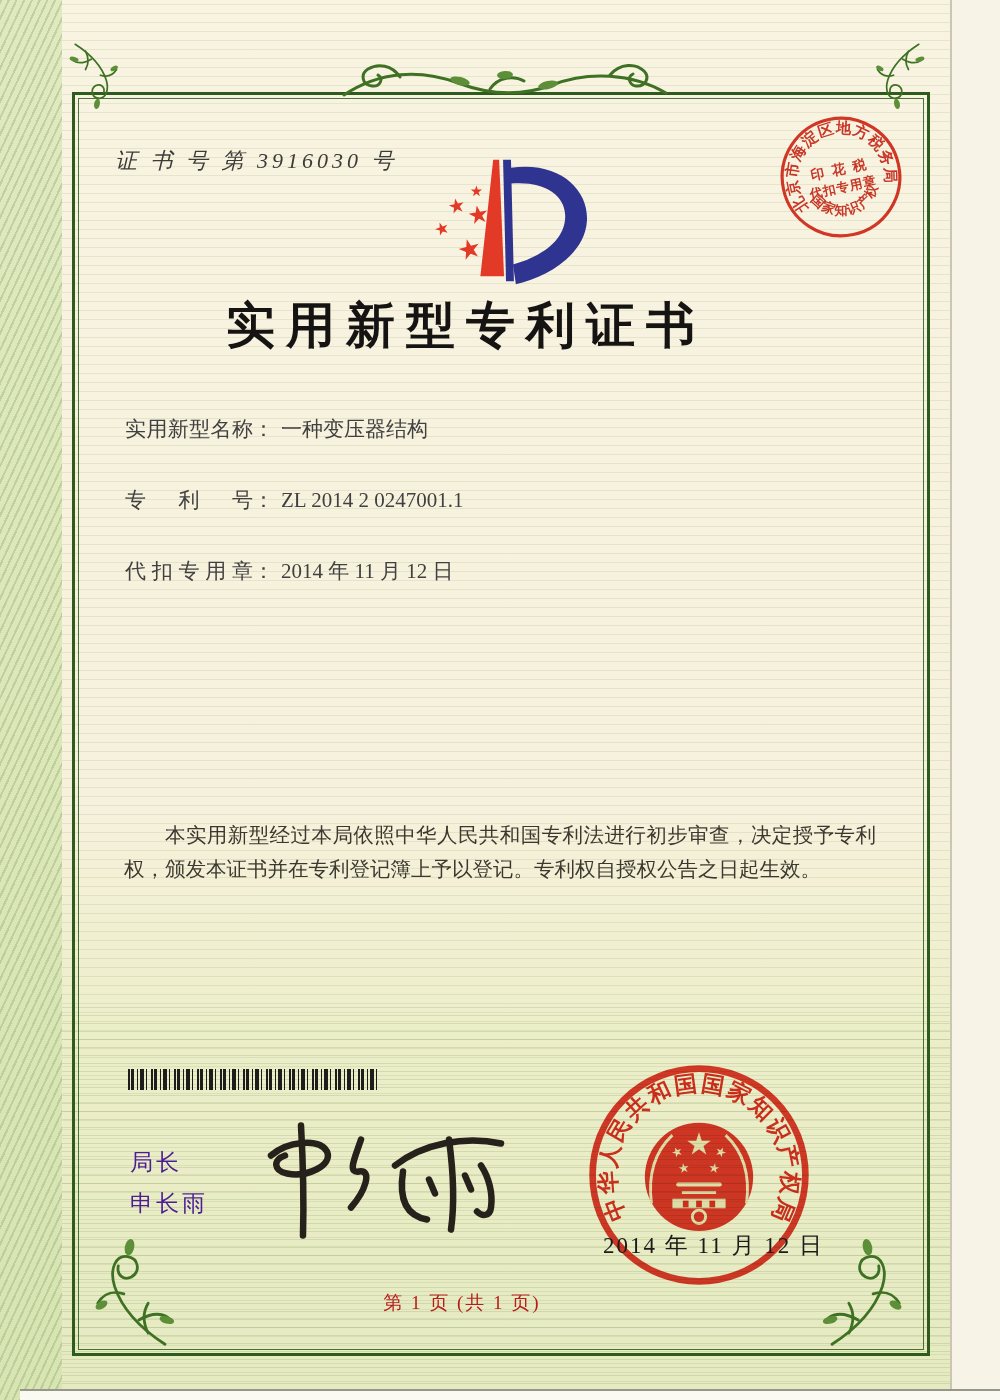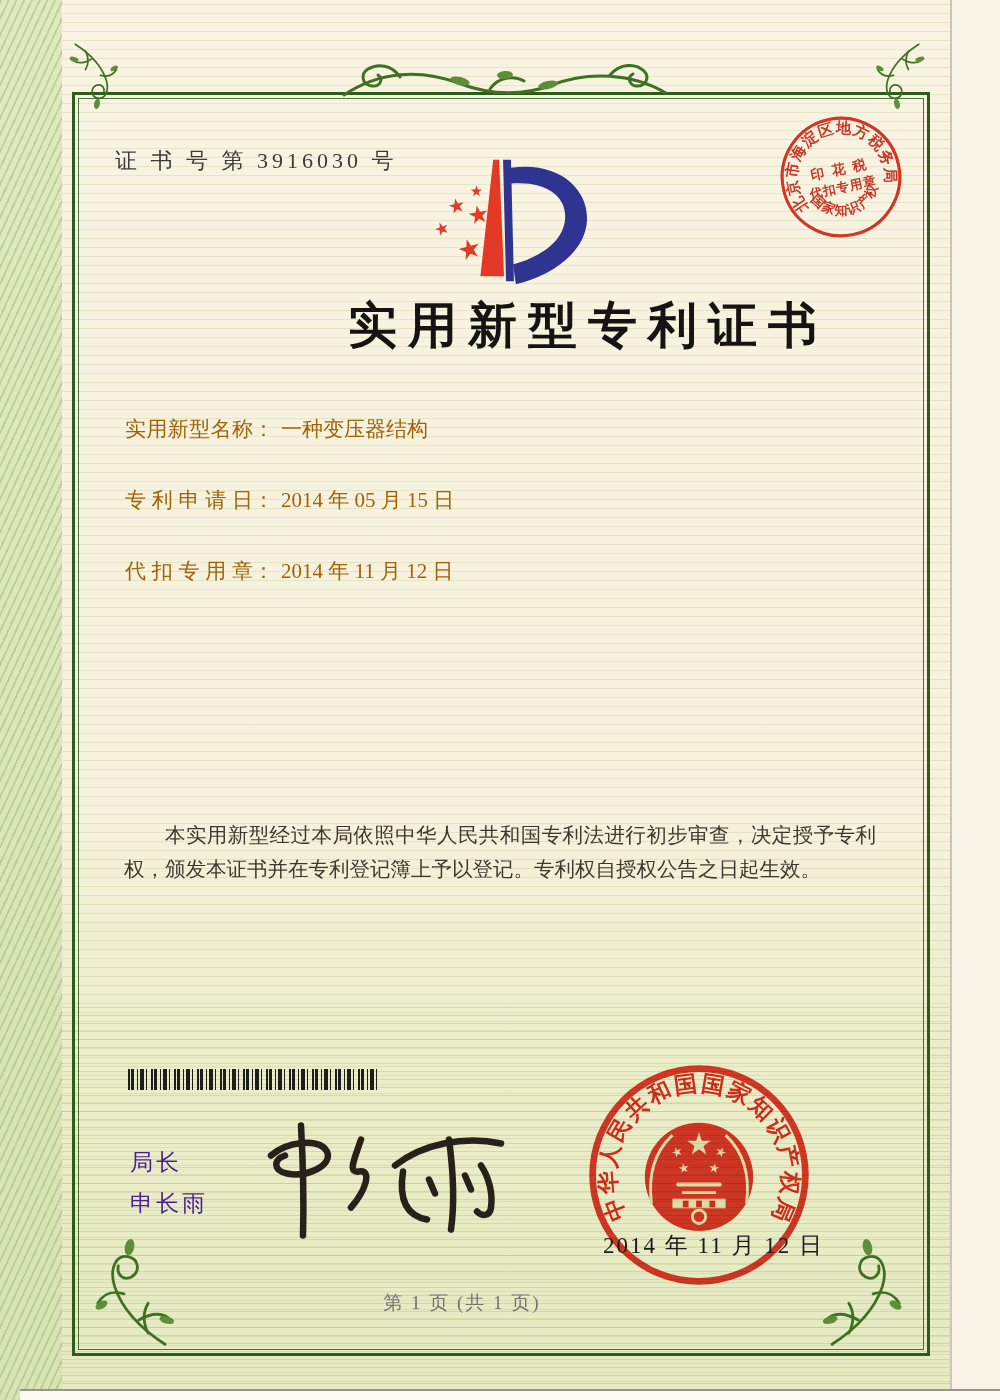--- a/index.html
+++ b/index.html
@@ -36,27 +36,27 @@
     background-image:repeating-linear-gradient(0deg, rgba(120,150,75,.22) 0 1px, rgba(0,0,0,0) 1px 8px);
   }
   
   .frame{
     position:absolute;left:72px;top:92px;width:852px;height:1258px;
     border:3px solid #2d5c1c;
   }
   .frame-inner{position:absolute;inset:3px;border:1px solid rgba(45,92,28,.85);}
   .orn{position:absolute;pointer-events:none;}
   
-  .cert-no{position:absolute;left:115px;top:146px;font-size:22px;color:#3b3b38;letter-spacing:4px;}
+  .cert-no{position:absolute;left:115px;top:146px;font-size:22px;color:#3b3b38;letter-spacing:4px;font-style:italic;}
   .logo{position:absolute;left:408px;top:150px;width:200px;height:148px;}
   .title{
-    position:absolute;left:72px;top:293px;width:756px;text-align:right;
+    position:absolute;left:88px;top:293px;width:756px;text-align:center;
     font-size:49px;font-weight:700;letter-spacing:11px;color:#151412;
   }
-  .fields{position:absolute;left:125px;top:417px;font-size:21px;color:#a16207;}
+  .fields{position:absolute;left:125px;top:417px;font-size:21px;color:#404040;}
   .field{margin-bottom:47px;line-height:24px;white-space:nowrap;}
   .field .lbl{display:inline-block;width:128px;text-align:justify;text-align-last:justify;}
   .field .val{padding-left:7px;}
   .paras{
     position:absolute;left:124px;top:818px;width:752px;
     font-size:20.5px;line-height:34px;color:#3c382f;text-align:justify;
   }
   .paras p{margin:0;text-indent:2em;}
   .barcode{
     position:absolute;left:128px;top:1069px;width:252px;height:21px;
@@ -65,21 +65,21 @@
       #1d1d1b 3px 6px,rgba(0,0,0,0) 6px 9px,
       #1d1d1b 9px 10px,rgba(0,0,0,0) 10px 12px,
       #1d1d1b 12px 16px,rgba(0,0,0,0) 16px 18px,
       #1d1d1b 18px 19px,rgba(0,0,0,0) 19px 23px);
   }
   .director{position:absolute;left:130px;top:1142px;font-size:23px;color:#4c1d95;line-height:41px;letter-spacing:3px;}
   .signature{position:absolute;left:243px;top:1112px;width:280px;height:128px;}
   .seal{position:absolute;left:585px;top:1061px;width:228px;height:228px;mix-blend-mode:multiply;}
   .seal-date{position:absolute;left:603px;top:1230px;font-size:23px;letter-spacing:2px;color:#1c1b19;z-index:6;}
   .tax-stamp{position:absolute;left:778px;top:114px;width:126px;height:126px;transform:rotate(-12deg);mix-blend-mode:multiply;}
-  .page-no{position:absolute;left:72px;top:1290px;width:780px;text-align:center;font-size:19px;color:#737373;letter-spacing:2px;}
+  .page-no{position:absolute;left:72px;top:1290px;width:780px;text-align:center;font-size:19px;color:#b91c1c;letter-spacing:2px;}
   svg text{font-family:"Liberation Serif","DejaVu Serif",serif;}
 </style>
 </head>
 <body>
 
 <svg width="0" height="0" style="position:absolute" aria-hidden="true">
   <defs>
     <path id="star" d="M0,-1 L0.2245,-0.309 0.9511,-0.309 0.3633,0.118 0.5878,0.809 0,0.382 -0.5878,0.809 -0.3633,0.118 -0.9511,-0.309 -0.2245,-0.309 Z"></path>
     <g id="flourish">
       <g stroke="#3f7124" fill="none" stroke-width="3" stroke-linecap="round">
@@ -165,21 +165,21 @@
   <text x="60" y="74" text-anchor="middle" font-size="12" fill="#cf3a2c" font-weight="bold" letter-spacing="1">代扣专用章</text>
 </svg>
 
 <div class="title">实用新型专利证书</div>
 
 <div class="fields">
   <div class="field">
     <span class="lbl">实用新型名称</span><span>：</span><span class="val">一种变压器结构</span>
   </div>
   <div class="field">
-    <span class="lbl">专利申请日</span><span>：</span><span class="val">2014 年 05 月 15 日</span>
+    <span class="lbl">专利号</span><span>：</span><span class="val">ZL 2014 2 0247001.1</span>
   </div>
   <div class="field">
     <span class="lbl">代扣专用章</span><span>：</span><span class="val">2014 年 11 月 12 日</span>
   </div>
 </div>
 
 <div class="paras">
   <p>本实用新型经过本局依照中华人民共和国专利法进行初步审查，决定授予专利权，颁发本证书并在专利登记簿上予以登记。专利权自授权公告之日起生效。</p>
 </div>
 

